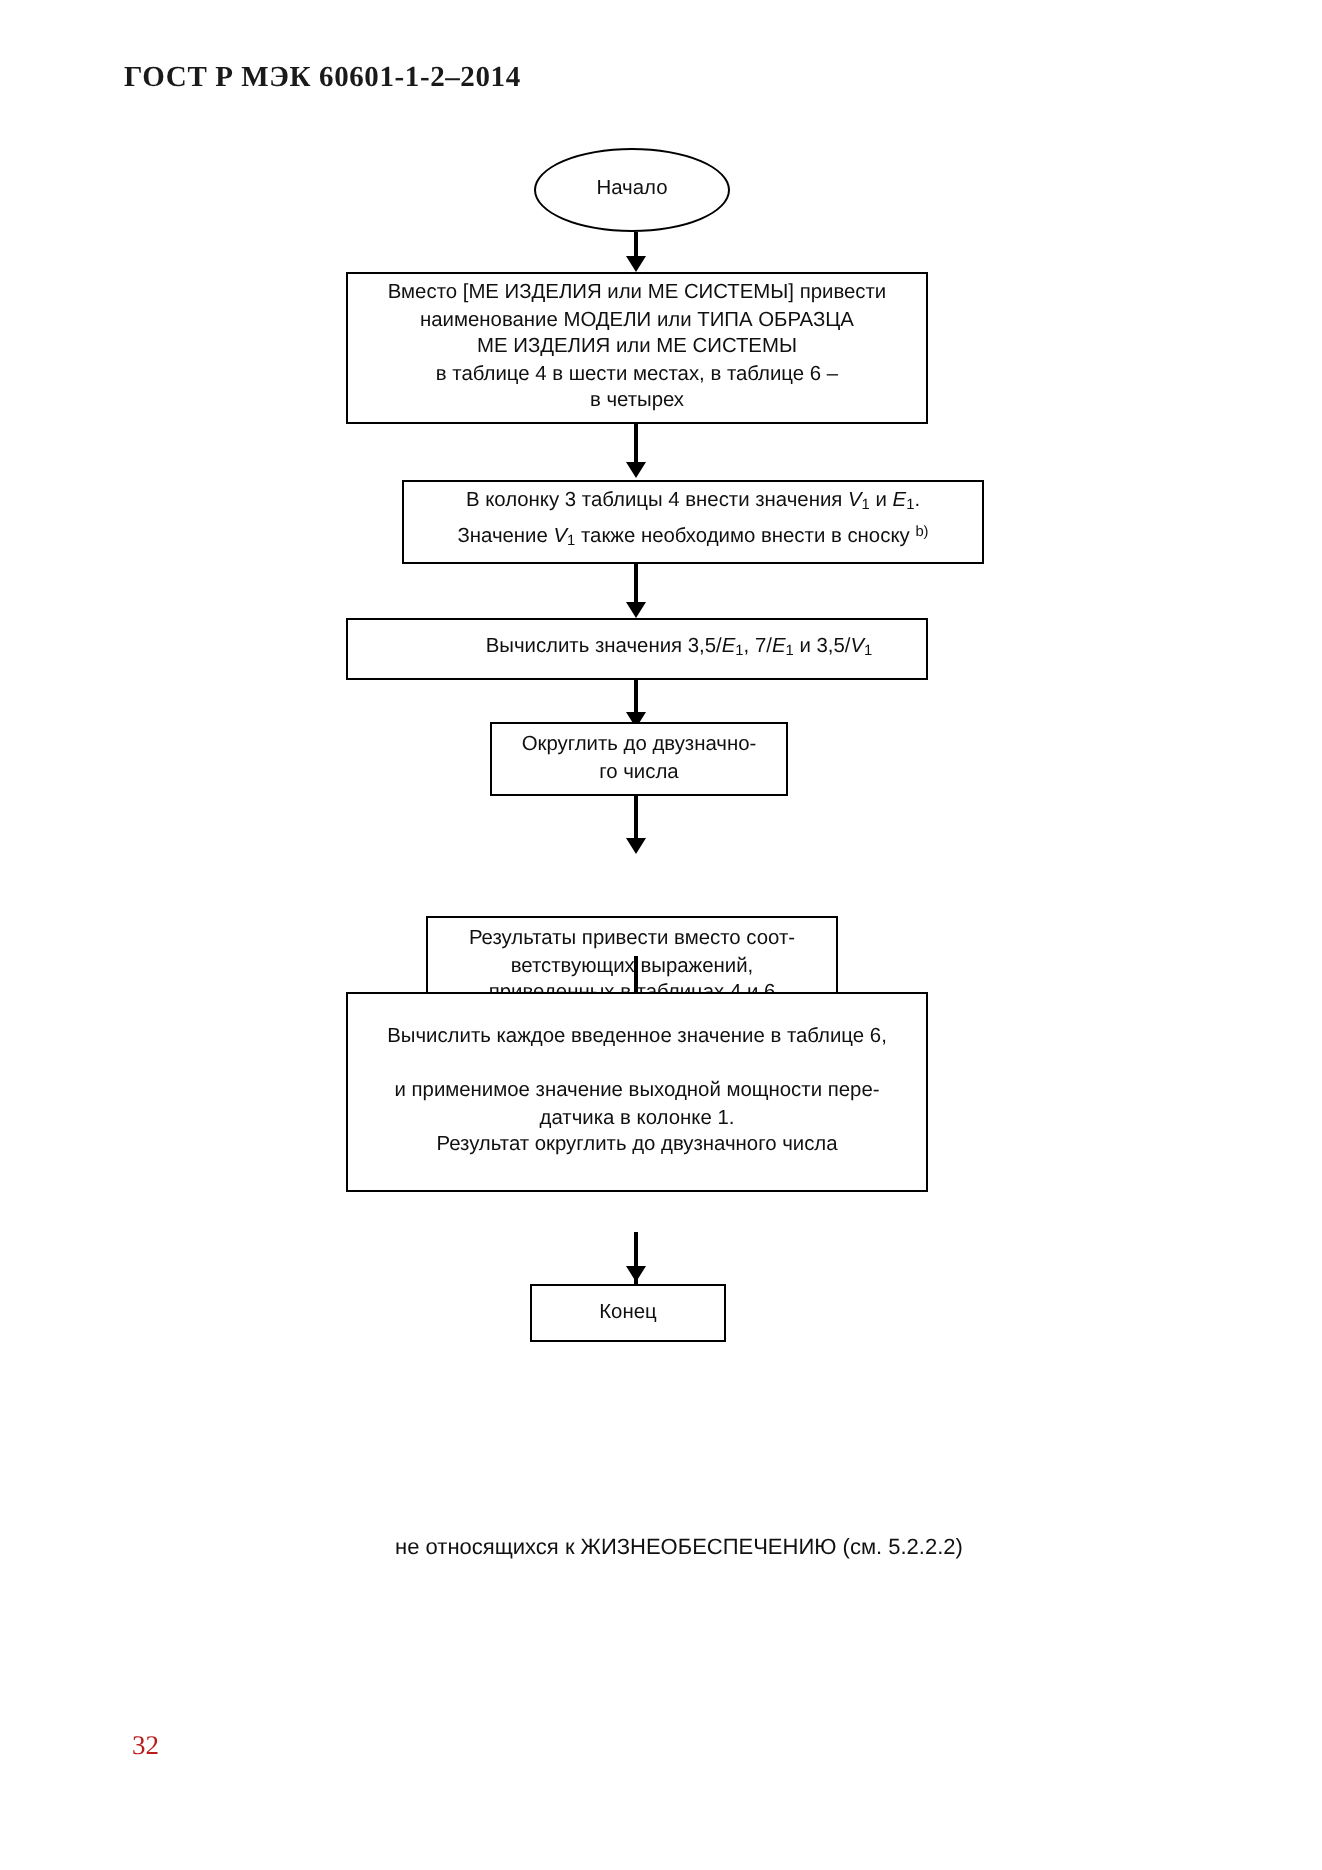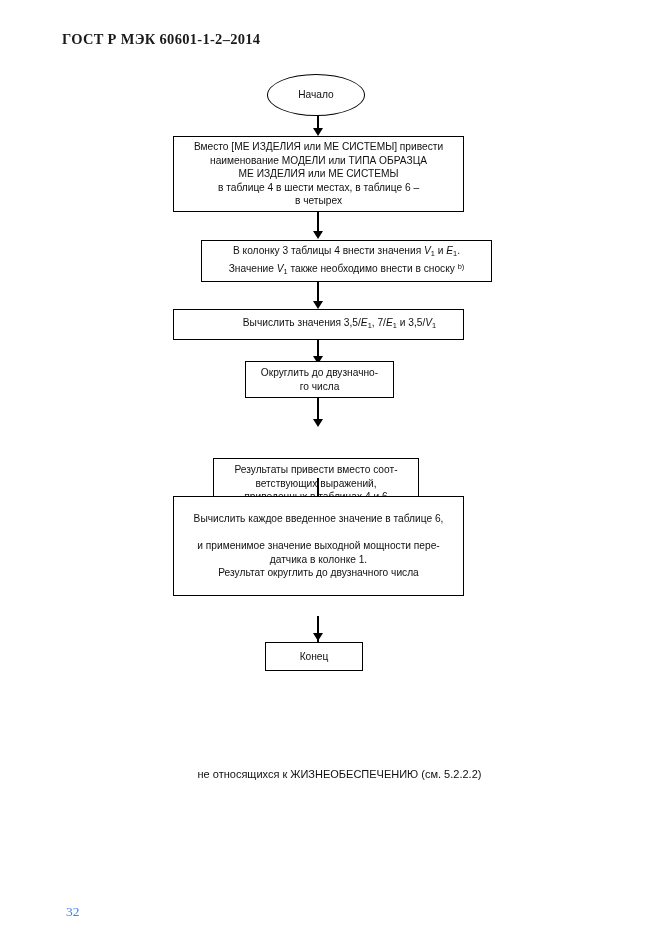--- a/index.html
+++ b/index.html
@@ -85,24 +85,24 @@
     font-size: 11px;
     line-height: 17px;
     color: #101010;
   }
   .caption .l2 { padding-left: 18px; }
 
   
   .page-no {
     position: absolute;
     left: 66px;
-    top: 904px;
+    top: 865px;
     font-family: "Liberation Serif", serif;
     font-size: 13.5px;
-    color: #3b82f6;
+    color: #b91c1c;
   }
 </style>
 </head>
 <body>
 
 <div class="doc-header">ГОСТ Р  МЭК 60601-1-2–2014</div>
 
 <div class="flow">
 
   <div class="node term" style="left:267px; top:74px; width:98px; height:42px;">

